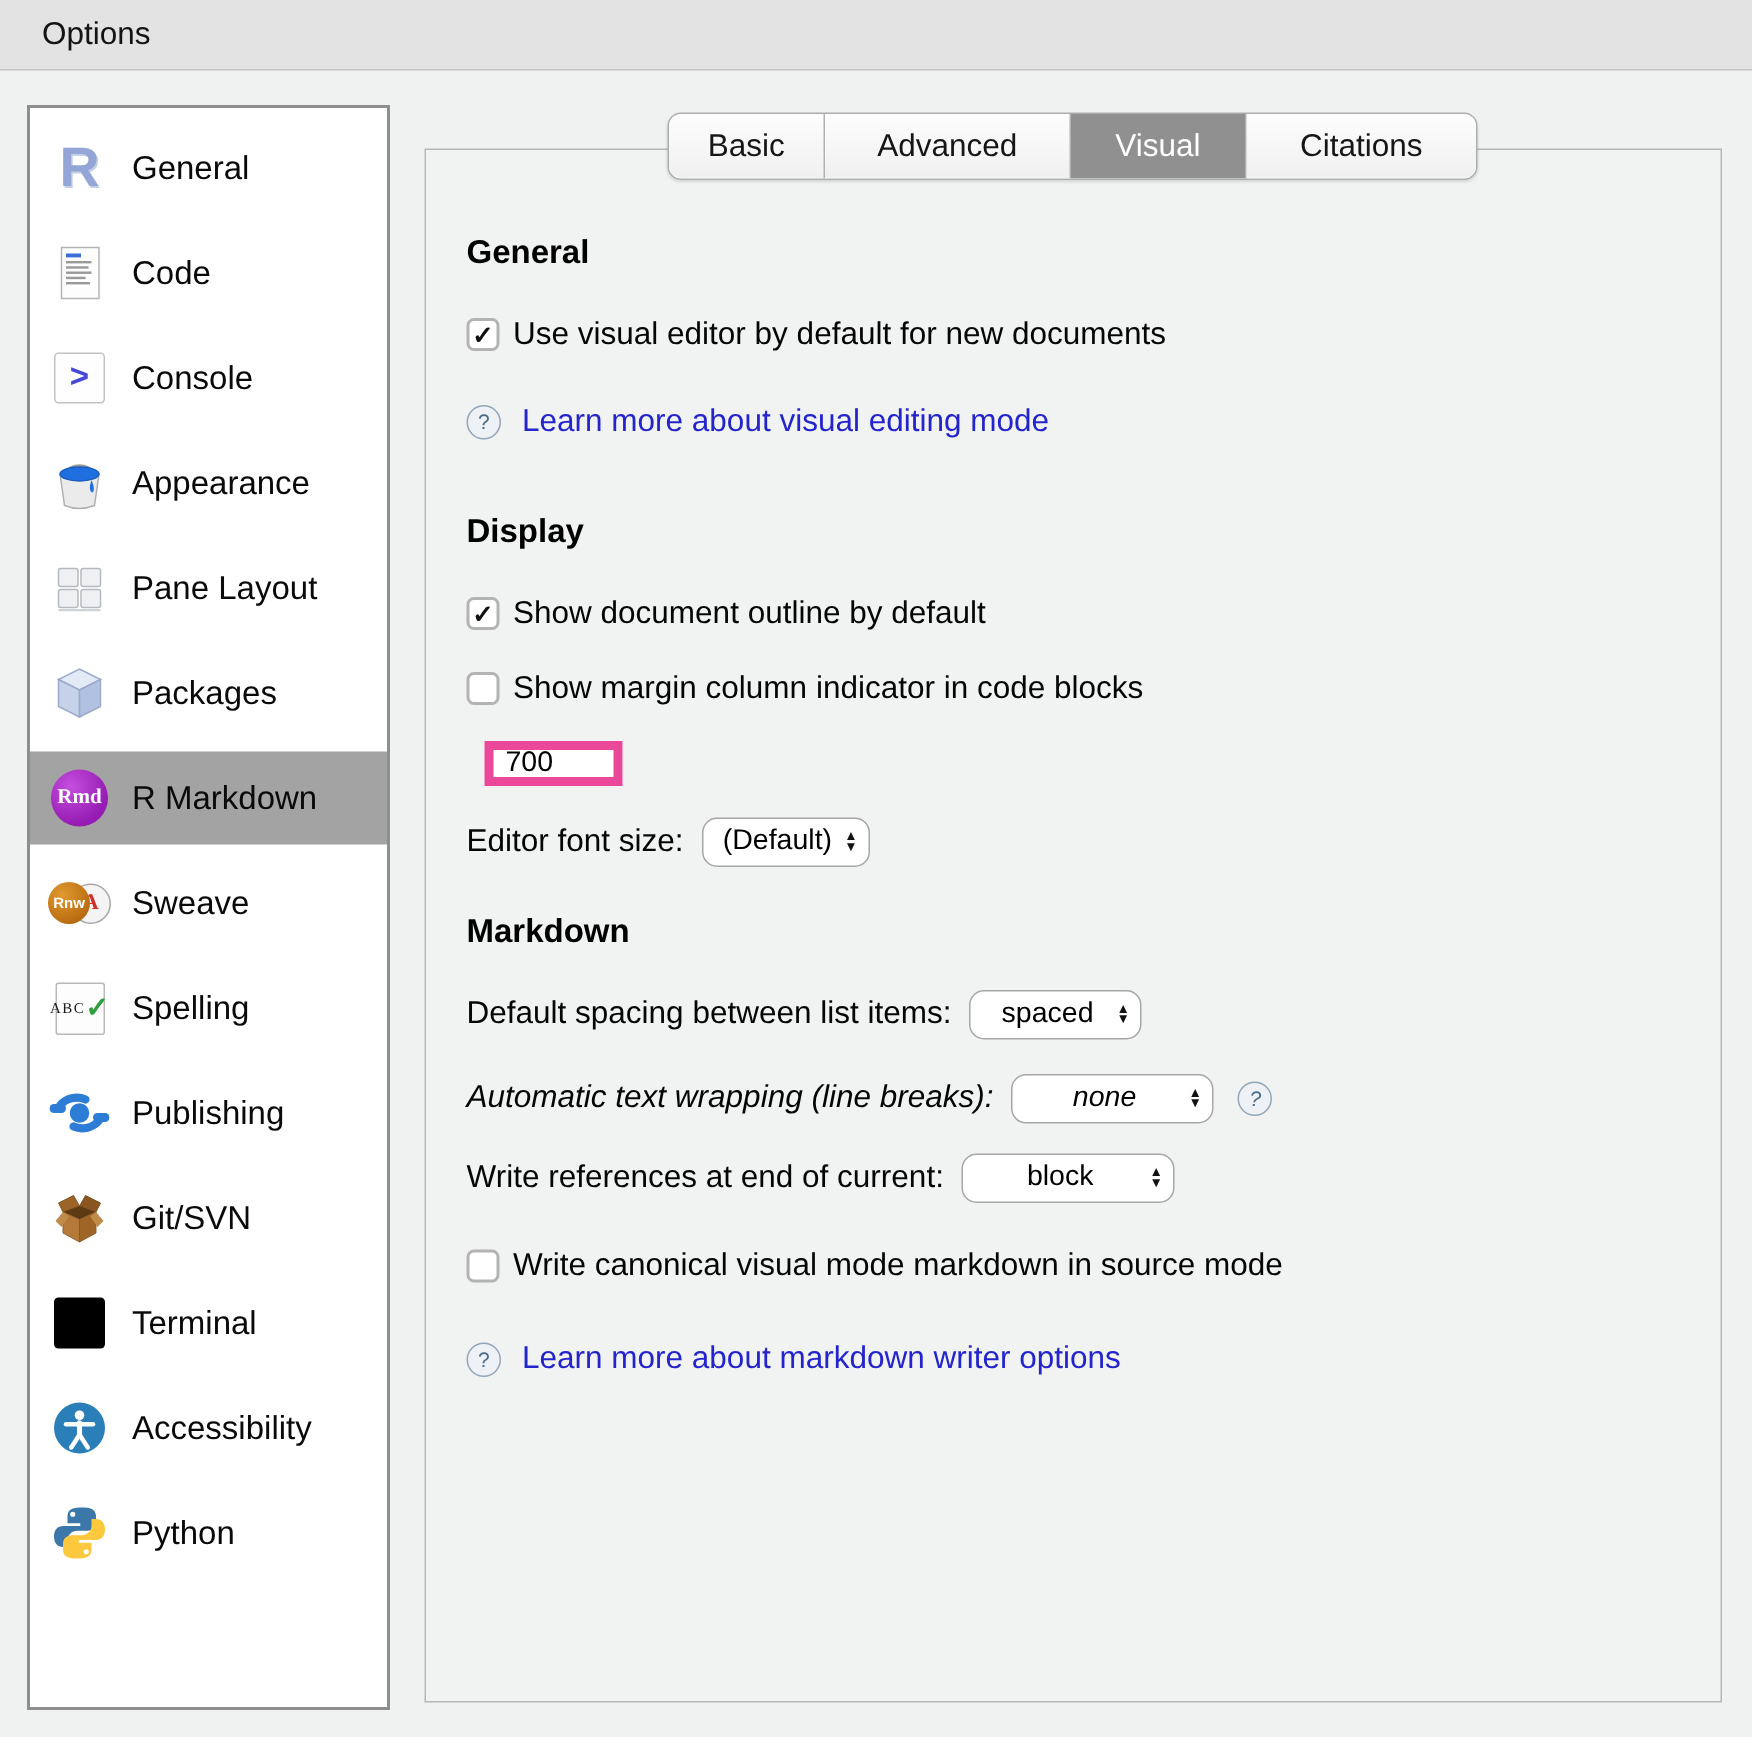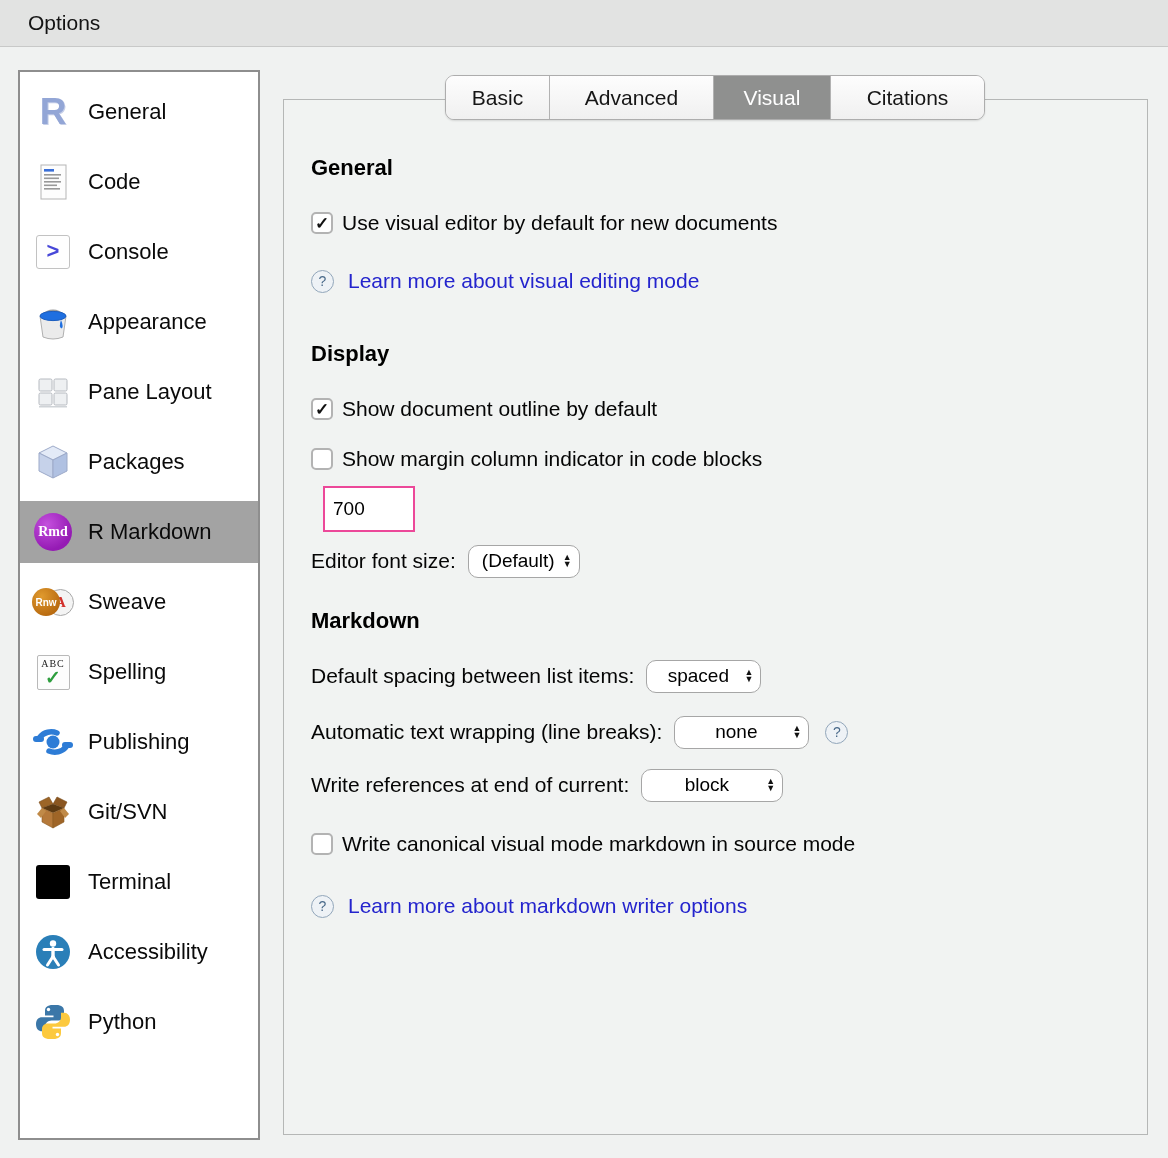--- a/index.html
+++ b/index.html
@@ -55,21 +55,21 @@
     font-family:"Liberation Serif", serif; font-weight:bold; font-size:15px; color:#d2302c;
   }
   .rnw-circle {
     position:absolute; left:0; top:7px; width:28px; height:28px; border-radius:50%;
     background:radial-gradient(circle at 35% 30%, #e09a2e, #b86a10 75%);
     display:flex; align-items:center; justify-content:center;
     color:#fff; font-size:10px; font-weight:bold; z-index:2;
   }
   .spell-box {
     width:33px; height:35px; background:#fdfdfd; border:1px solid #b9b9b9; border-radius:2px;
-    display:flex; flex-direction:column; align-items:center; justify-content:center;
+    display:flex; flex-direction:row; align-items:center; justify-content:center;
   }
   .spell-abc { font-size:10px; font-family:"Liberation Serif", serif; letter-spacing:1px; color:#1a1a1a; line-height:11px; }
   .spell-check { color:#2e9e3e; font-size:19px; line-height:17px; font-weight:bold; }
   .terminal-box { width:34px; height:34px; background:#000; border-radius:3px; }
   
   .tabbar {
     position:absolute; left:445px; top:75px; width:540px; height:45px;
     display:flex; border:1px solid #adadad; border-radius:9px; overflow:hidden;
     background:#f7f7f7; z-index:5; box-shadow:0 1px 2px rgba(0,0,0,0.12);
   }
@@ -91,37 +91,37 @@
   .heading { font-size:22px; font-weight:bold; color:#000; height:26px; line-height:26px; margin-bottom:26px; }
   .heading.display { margin-top:44px; }
   .heading.markdown { margin-top:30px; margin-bottom:24px; }
   .row { display:flex; align-items:center; }
   .row-cb { height:32px; margin-bottom:26px; }
   .row-cb2 { height:32px; margin-bottom:18px; }
   .row-help { height:32px; margin-bottom:30px; }
   .row-width { height:32px; margin-bottom:19px; }
   .row-font { height:34px; margin-bottom:0; }
   .row-select { height:36px; margin-bottom:19px; }
-  .row-select2 { height:38px; margin-bottom:15px; }
+  .row-select2 { height:38px; margin-bottom:15px;font-style:italic; }
   .row-select3 { height:38px; margin-bottom:24px; }
   .row-canonical { height:32px; margin-bottom:30px; }
   .lbl { font-size:21px; color:#050505; white-space:nowrap; }
   .checkbox {
     width:22px; height:22px; background:#fff; border:2px solid #b3b3b3; border-radius:5px;
     display:flex; align-items:center; justify-content:center; margin-right:9px; flex:0 0 22px;
   }
   .checkbox .mark { font-size:17px; font-weight:bold; color:#111; line-height:17px; }
   .help-circle {
     width:23px; height:23px; border-radius:50%; background:#eef2f6; border:1px solid #92a6ba;
     display:flex; align-items:center; justify-content:center;
     font-size:14px; color:#4a6a8a; flex:0 0 23px;
   }
   .help-link { font-size:21px; color:#2424cd; margin-left:14px; cursor:pointer; }
   .text-input {
-    width:92px; height:46px; border:2px solid #ec4899; background:#fff;
+    width:92px; height:30px; border:6px solid #ec4899; background:#fff;
     font-family:"Liberation Sans", sans-serif; font-size:19px; color:#000;
     padding:0 0 0 8px; margin-left:12px; outline:none;
   }
   .select {
     height:33px; background:#fff; border:1px solid #a6a6a6; border-radius:10px;
     display:flex; align-items:center; padding:0 7px 0 10px; margin-left:12px; cursor:default;
   }
   .select .val { font-size:19px; color:#000; flex:1; text-align:center; }
   .arrows { display:flex; flex-direction:column; align-items:center; margin-left:5px; }
   .arrows span { font-size:9px; line-height:7px; color:#111; }

